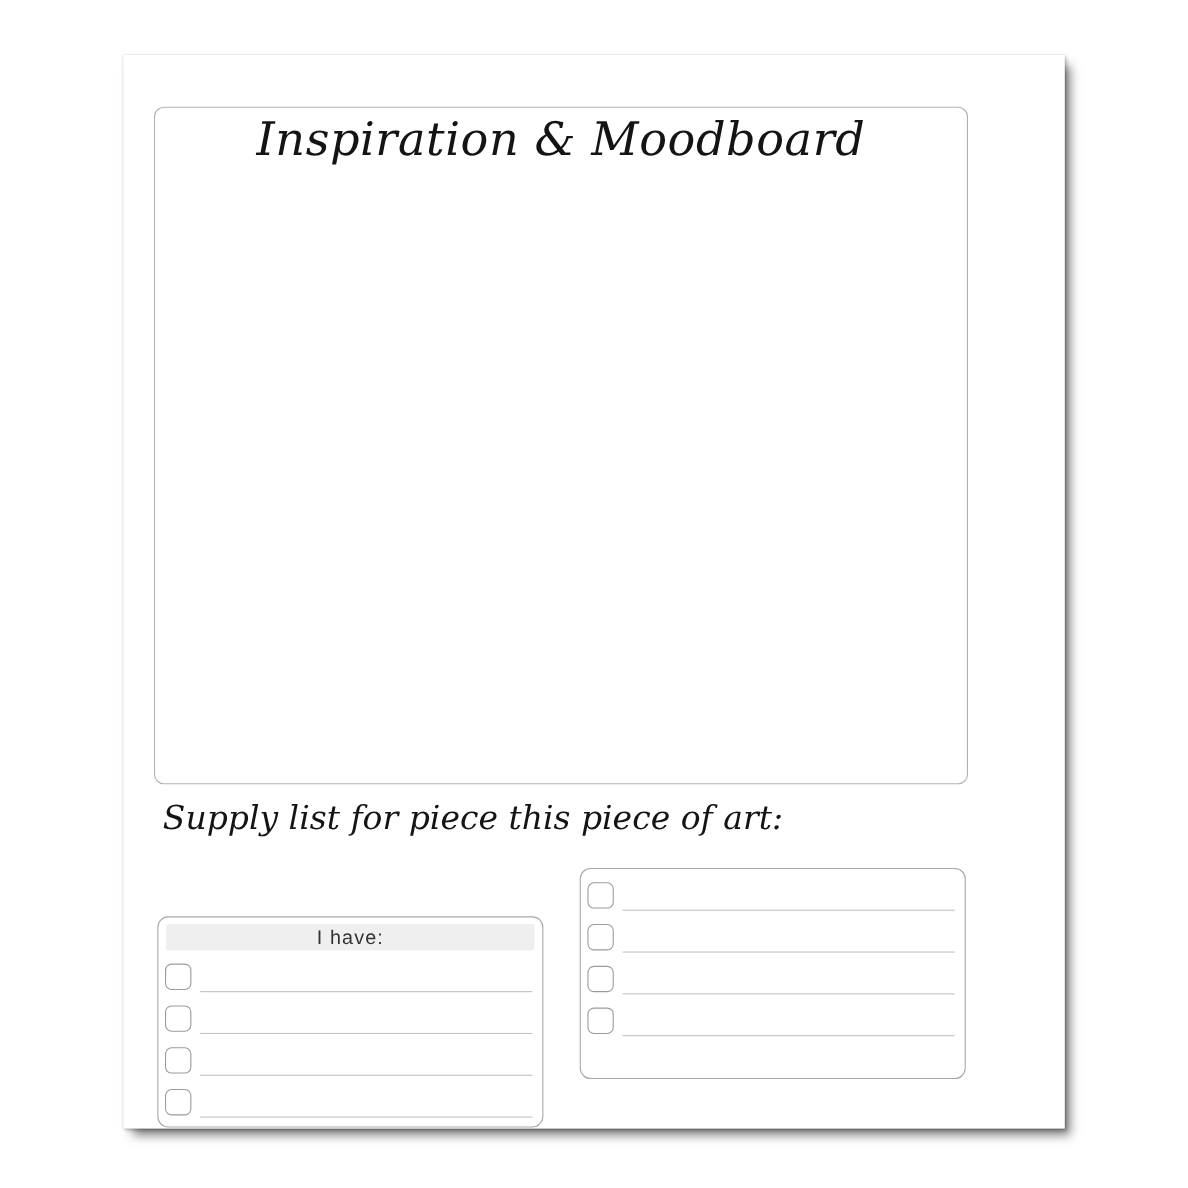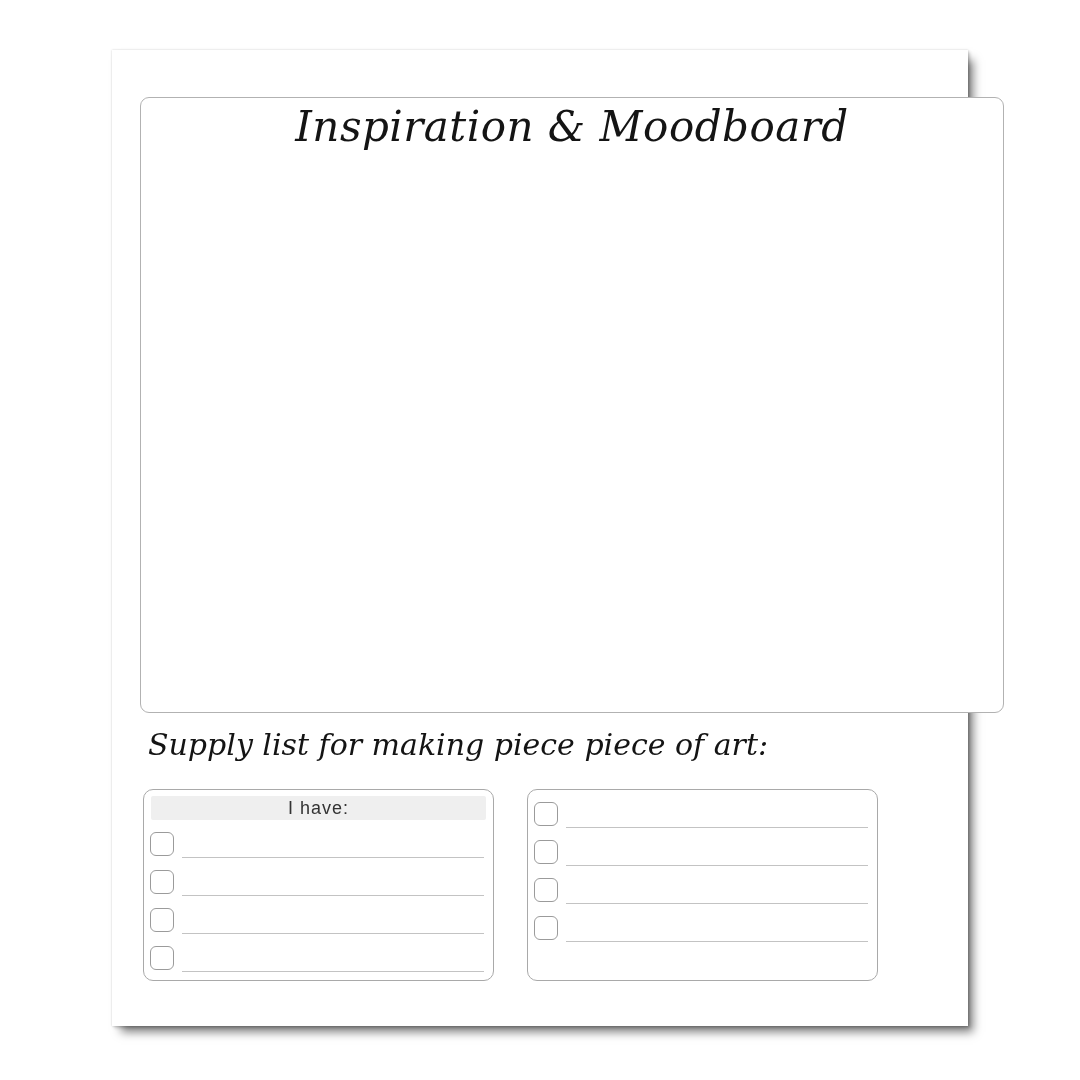--- a/index.html
+++ b/index.html
@@ -28,21 +28,21 @@
     box-shadow:
       0 0 2px rgba(0,0,0,0.18),
       2px 2px 3px rgba(0,0,0,0.18),
       7px 8px 9px -2px rgba(0,0,0,0.50);
   }
   
   .mood-box {
     position: absolute;
     left: 28px;
     top: 47px;
-    width: 864px;
+    width: 740px;
     height: 616px;
     border: 1px solid #b2b2b2;
     border-radius: 9px;
     box-sizing: border-box;
     background: #ffffff;
   }
   .mood-title {
     text-align: center;
     padding-top: 4px;
     font-family: "DejaVu Serif", serif;
@@ -68,21 +68,21 @@
   .checklist {
     position: absolute;
     top: 739px;
     width: 351px;
     height: 192px;
     border: 1px solid #a9a9a9;
     border-radius: 10px;
     box-sizing: border-box;
     background: #ffffff;
   }
-  .checklist.left  { left: 31px;  }
+  .checklist.left  { left: 31px; margin-top: 44px;  }
   .checklist.right { left: 415px; }
   .list-header {
     margin: 6px 7px 0 7px;
     height: 24px;
     background: #efefef;
     border-radius: 2px;
     display: flex;
     align-items: center;
     justify-content: center;
     font-family: "Liberation Sans", sans-serif;
@@ -121,21 +121,21 @@
 </head>
 <body>
 
 <div class="canvas">
   <div class="sheet">
 
     <div class="mood-box">
       <div class="mood-title">Inspiration &amp; Moodboard</div>
     </div>
 
-    <div class="supply-heading">Supply list for making piece piece of art:</div>
+    <div class="supply-heading">Supply list for piece this piece of art:</div>
 
     <div class="checklist left">
       <div class="list-header">I have:</div>
       <div class="rows">
           <div class="check-row">
             <span class="checkbox"></span>
             <span class="write-line"></span>
           </div>
           <div class="check-row">
             <span class="checkbox"></span>

